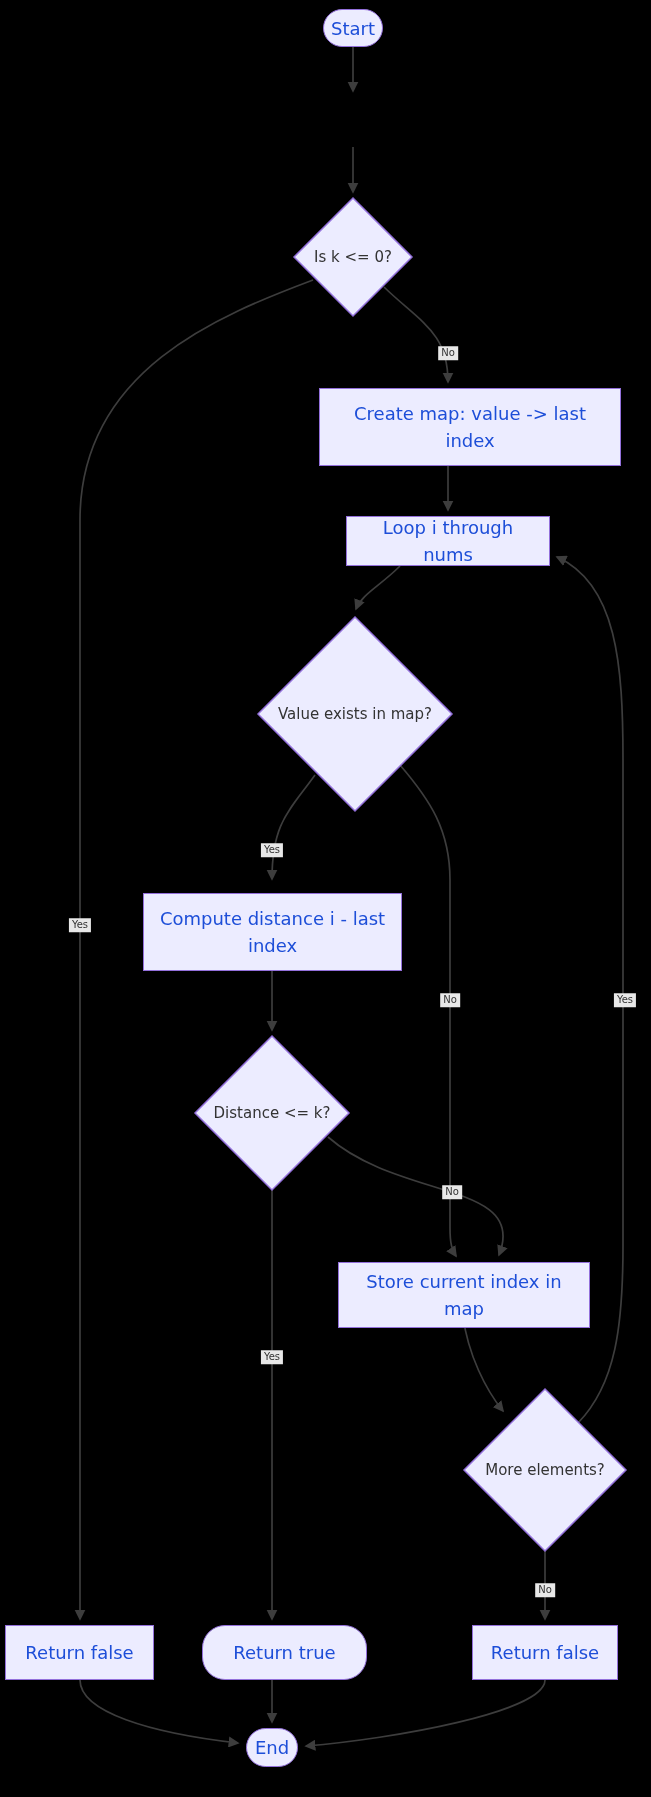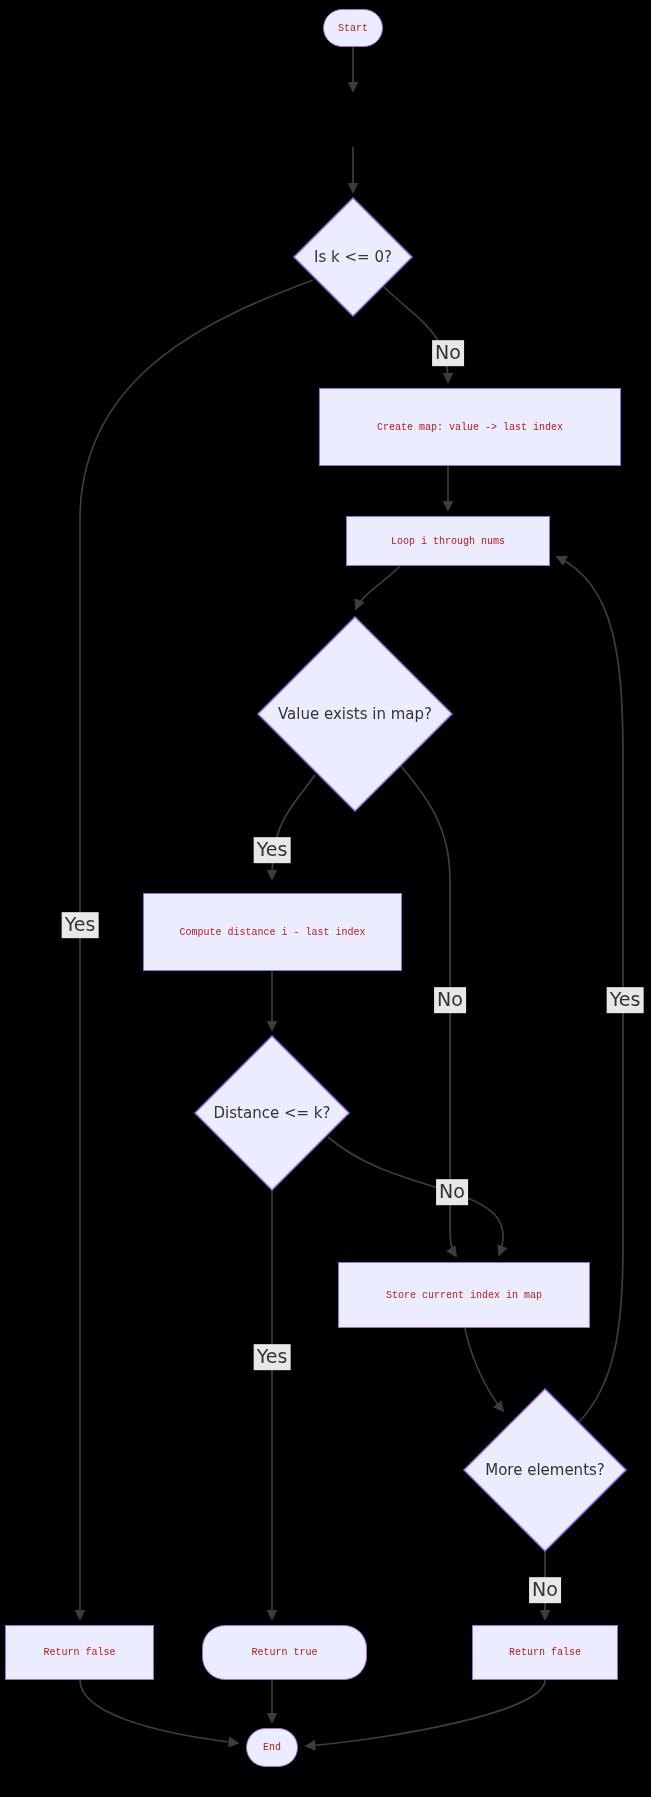--- a/index.html
+++ b/index.html
@@ -5,31 +5,31 @@
   html,body{margin:0;padding:0;background:#000;}
   #stage{
     position:relative;width:651px;height:1797px;background:#000;
     font-family:"DejaVu Sans","Liberation Sans",sans-serif;overflow:hidden;
   }
   #edges{position:absolute;left:0;top:0;}
   .edge{fill:none;stroke:#3d3d3d;stroke-width:1.7px;}
   .dnode{fill:#ECECFF;stroke:#9370DB;stroke-width:1.5px;}
   .node{
     position:absolute;display:flex;align-items:center;justify-content:center;
-    text-align:center;background:#ECECFF;border:1.5px solid #9370DB;color:#b91c1c;
-    font-size:10px;line-height:1.5;box-sizing:border-box;padding:2px 12px;font-family:Liberation Mono, monospace;
+    text-align:center;background:#ECECFF;border:1.5px solid #9370DB;color:#1d4ed8;
+    font-size:18px;line-height:1.5;box-sizing:border-box;padding:2px 12px;
   }
   .stadium{border-radius:20px;padding:2px 8px;}
   .dlabel{
     position:absolute;transform:translate(-50%,-50%);color:#333;
     font-size:15px;white-space:nowrap;text-align:center;
   }
   .elabel{
     position:absolute;transform:translate(-50%,-50%);background:#e8e8e8;
-    color:#333;font-size:19px;line-height:1.35;padding:0 3px;white-space:nowrap;
+    color:#333;font-size:10px;line-height:1.35;padding:0 3px;white-space:nowrap;
   }
 </style>
 </head>
 <body>
 
 <div id="stage">
 
   <svg id="edges" width="651" height="1797" viewBox="0 0 651 1797">
     <defs>
       <marker id="arrow" viewBox="0 0 10 10" refX="8.5" refY="5" markerWidth="6.5" markerHeight="6.5" orient="auto-start-reverse">

